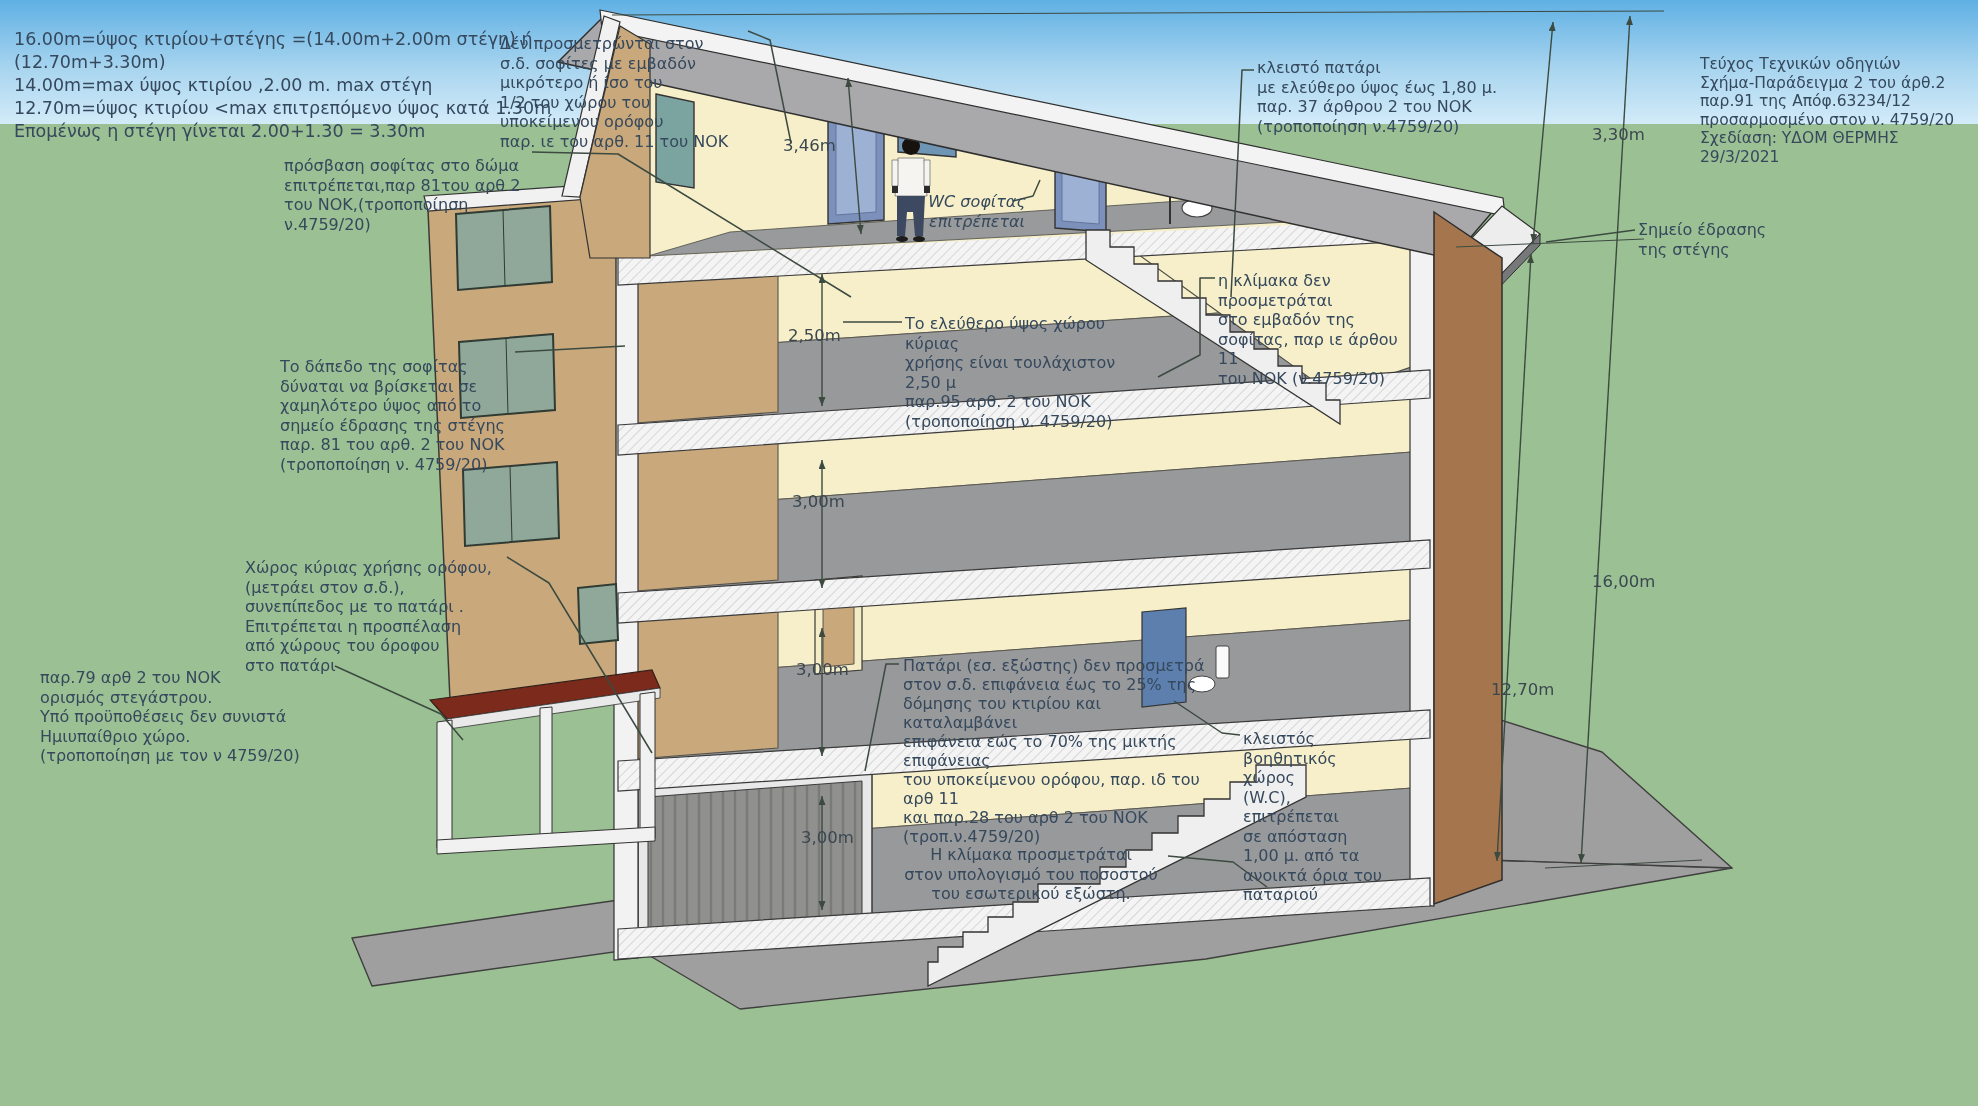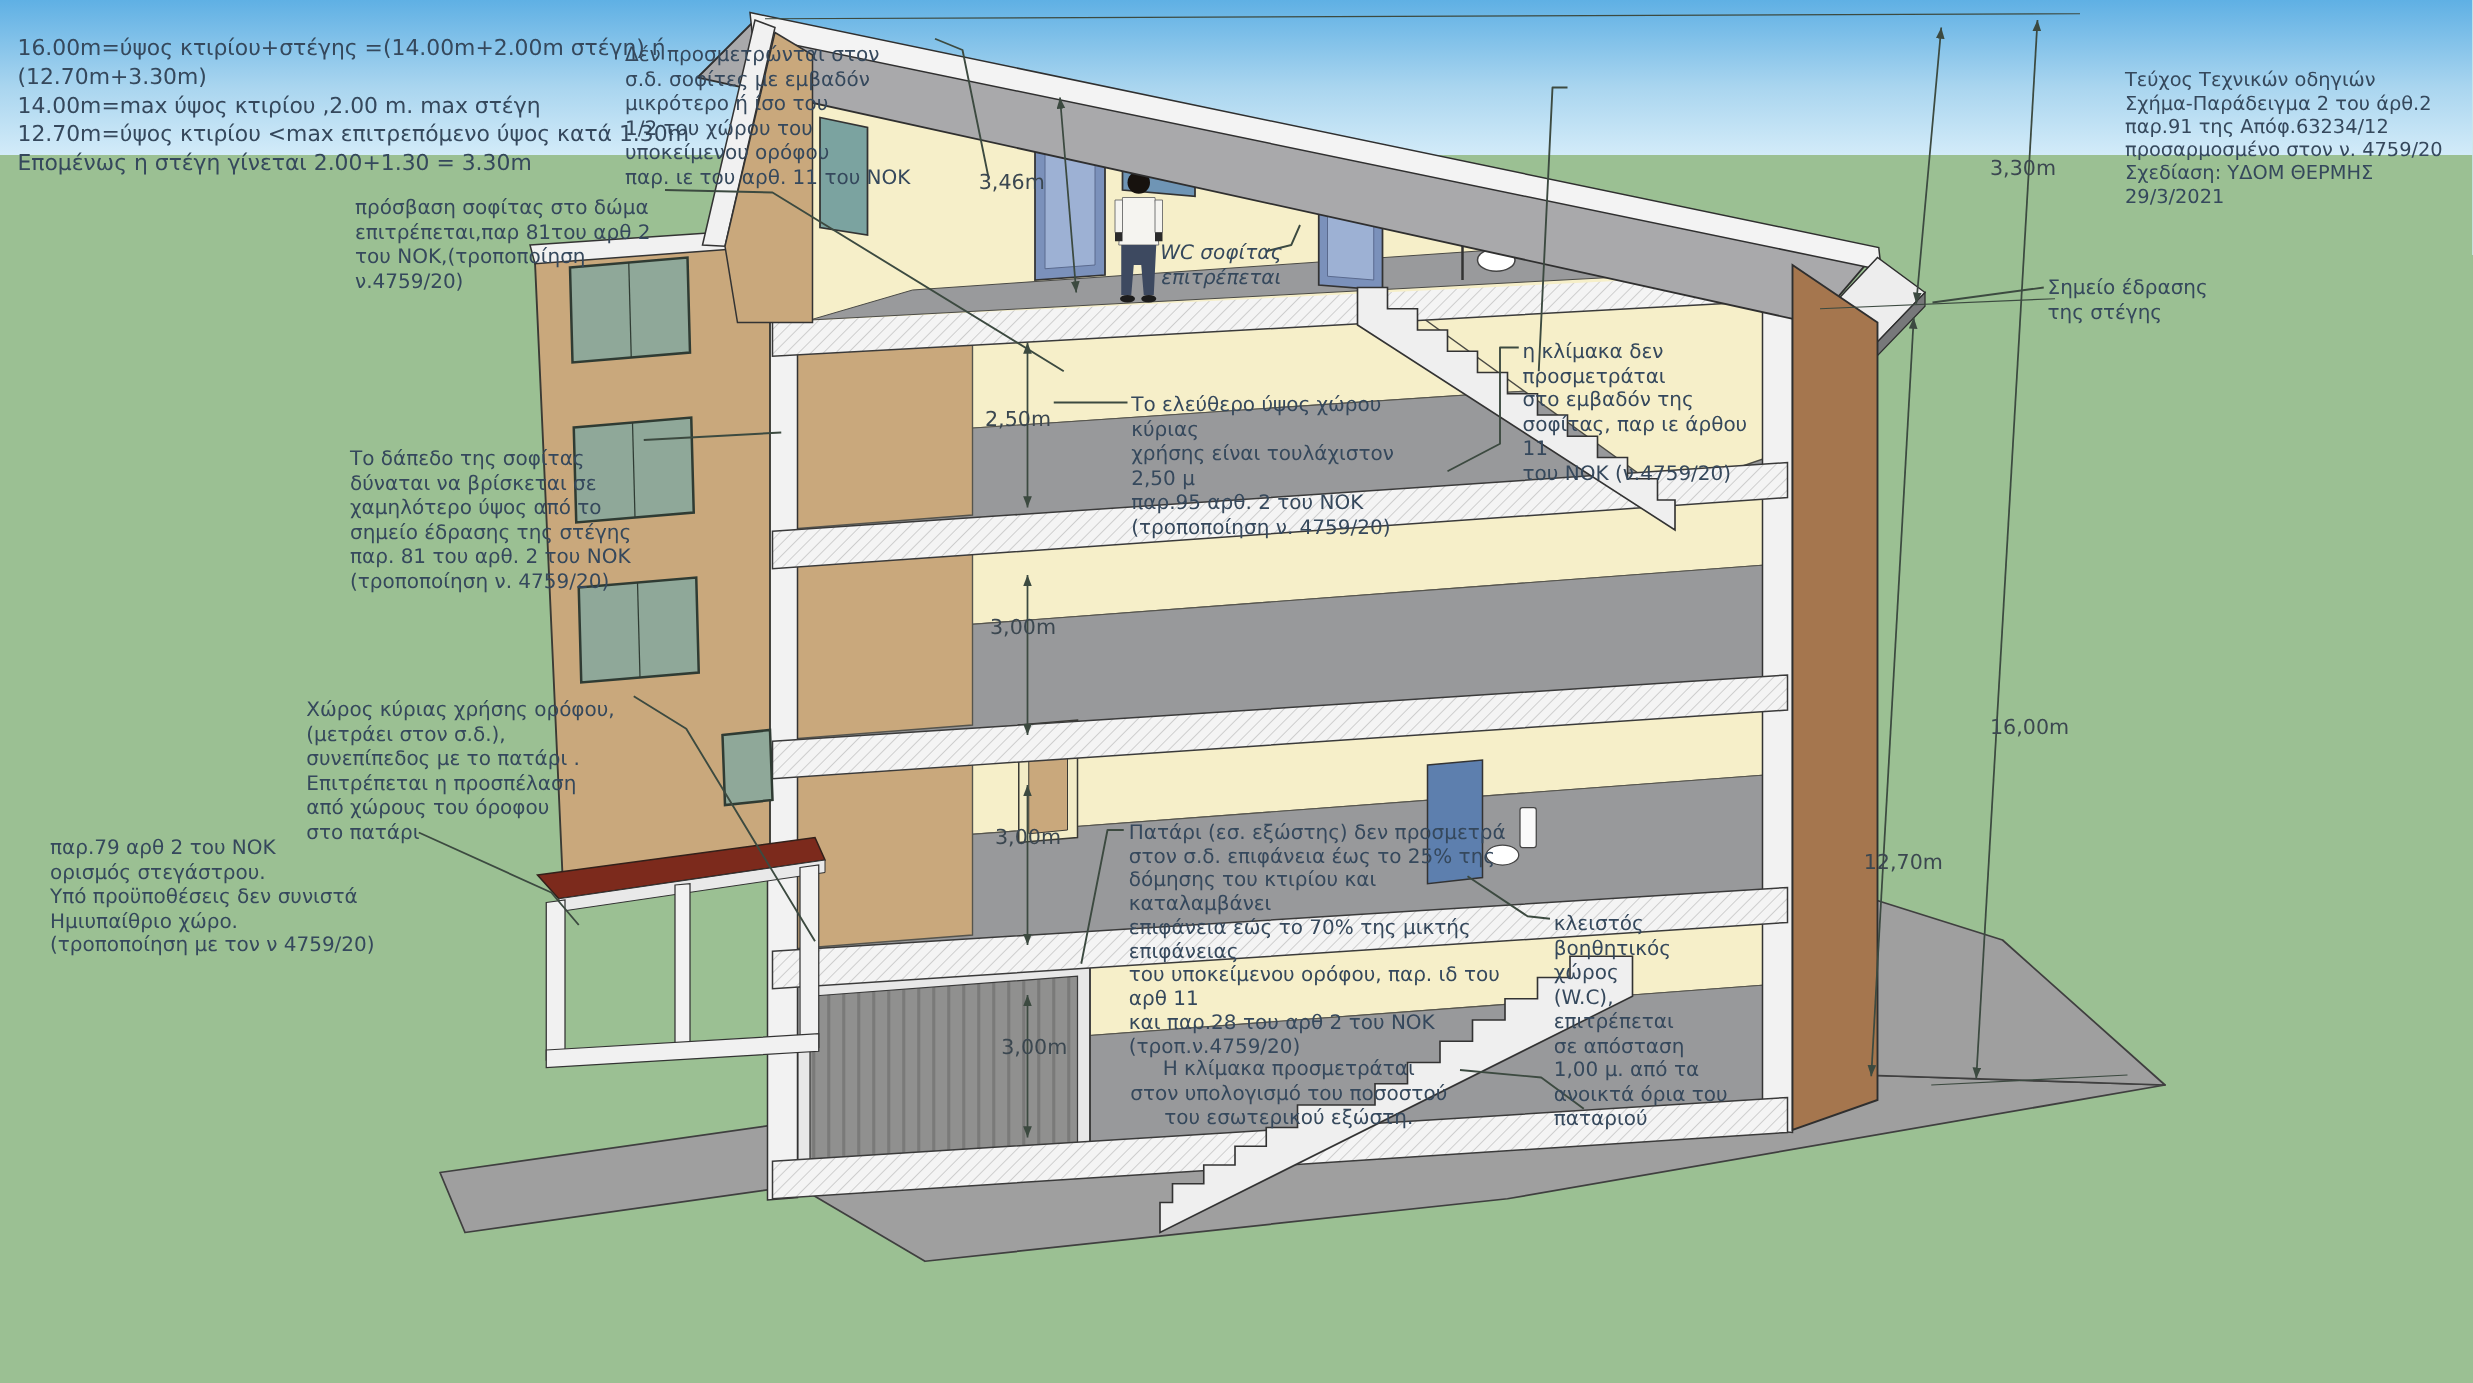--- a/index.html
+++ b/index.html
@@ -202,20 +202,24 @@
 12.70m=ύψος κτιρίου &lt;max επιτρεπόμενο ύψος κατά 1.30m
 Επομένως η στέγη γίνεται 2.00+1.30 = 3.30m</div>
 
 <div class="ann ra" style="left:500px;top:24px;width:246px;">Δέν προσμετρώνται στον
 σ.δ. σοφίτες με εμβαδόν
 μικρότερο ή ίσο του
 1/2 του χώρου του
 υποκείμενου ορόφου
 παρ. ιε του αρθ. 11 του ΝΟΚ</div>
 
+<div class="ann" style="left:1257px;top:58px;width:340px;">κλειστό πατάρι
+με ελεύθερο ύψος έως 1,80 μ.
+παρ. 37 άρθρου 2 του ΝΟΚ
+(τροποποίηση ν.4759/20)</div>
 
 <div class="ann titleblock" style="left:1700px;top:25px;width:265px;">Τεύχος Τεχνικών οδηγιών
 Σχήμα-Παράδειγμα 2 του άρθ.2
 παρ.91 της Απόφ.63234/12
 προσαρμοσμένο στον ν. 4759/20
 Σχεδίαση: ΥΔΟΜ ΘΕΡΜΗΣ
 29/3/2021</div>
 
 <div class="ann ra" style="left:284px;top:146px;width:244px;">πρόσβαση σοφίτας στο δώμα
 επιτρέπεται,παρ 81του αρθ 2

